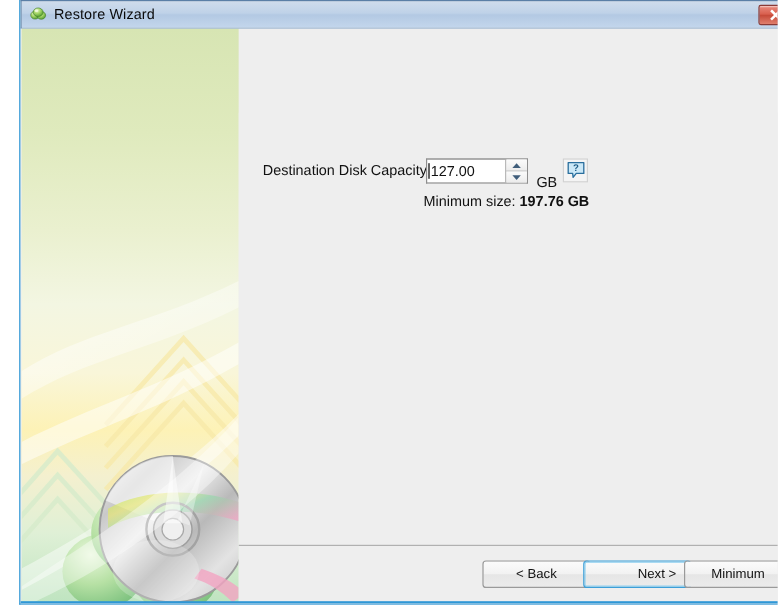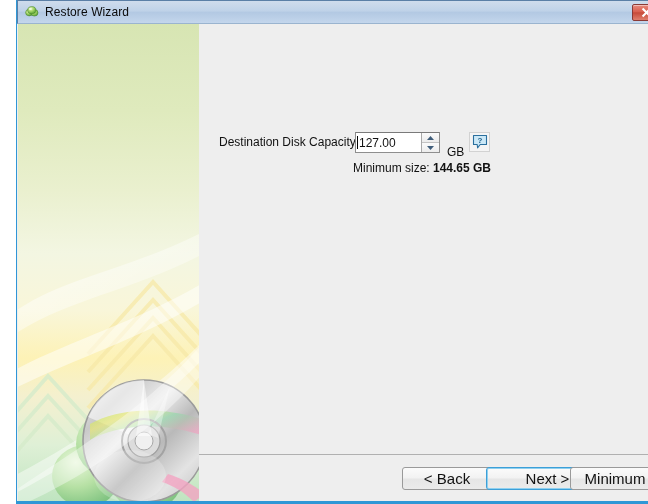--- a/index.html
+++ b/index.html
@@ -268,21 +268,21 @@
   }
   .btn {
     position: absolute;
     top: 12px;
     width: 90px;
     height: 23px;
     box-sizing: border-box;
     border: 1px solid #9a9a9a;
     border-radius: 3px;
     background: linear-gradient(to bottom, #fbfbfb 0%, #f2f2f2 48%, #e6e6e6 52%, #ebebeb 100%);
-    font-size: 15px;
+    font-size: 11px;
     color: #111111;
     display: flex;
     align-items: center;
     justify-content: center;
     font-family: "Liberation Sans", sans-serif;
     cursor: default;
   }
   .btn-back   { left: 203px; }
   .btn-next   { left: 287px;
     border: 1px solid #3c9fd8;
@@ -441,21 +441,21 @@
           <svg width="16" height="16" viewBox="0 0 16 16">
             <path d="M1.5 1.5 H14.5 V10.5 H8.2 L5.6 13.8 L5.2 10.5 H1.5 Z" fill="#cbe8f7" stroke="#2a6f9e" stroke-width="1.1" stroke-linejoin="round"></path>
             <text x="8" y="8.8" font-family="'Liberation Sans', sans-serif" font-size="8" font-weight="bold" fill="#1d5c85" text-anchor="middle">?</text>
           </svg>
         </div>
       </div>
 
       <div class="info-rows">
         <div class="info-row">
           <span class="info-key">Minimum size:</span>
-          <span class="info-val">144.65 GB</span>
+          <span class="info-val">197.76 GB</span>
         </div>
       </div>
 
     </div>
 
     <div class="footer">
       <div class="btn btn-back">&lt; Back</div>
       <div class="btn btn-next">Next &gt;</div>
       <div class="btn btn-cancel">Minimum</div>
     </div>

